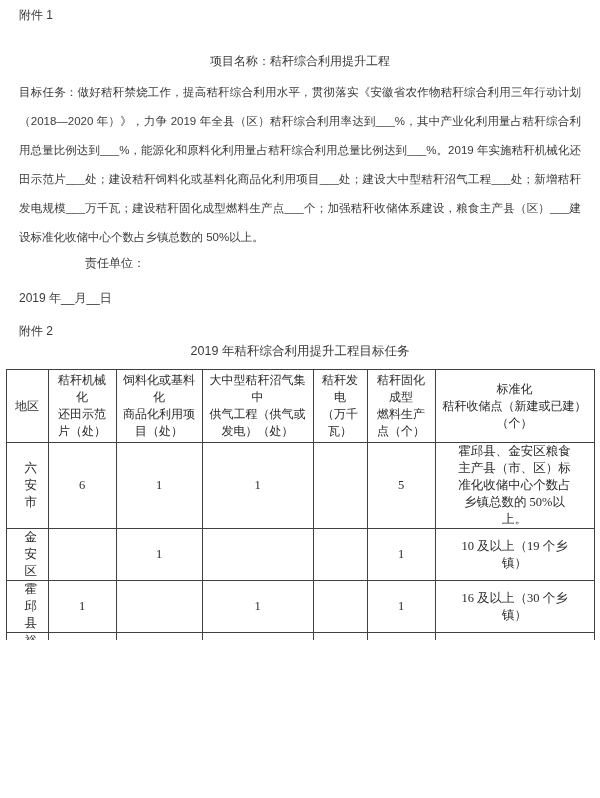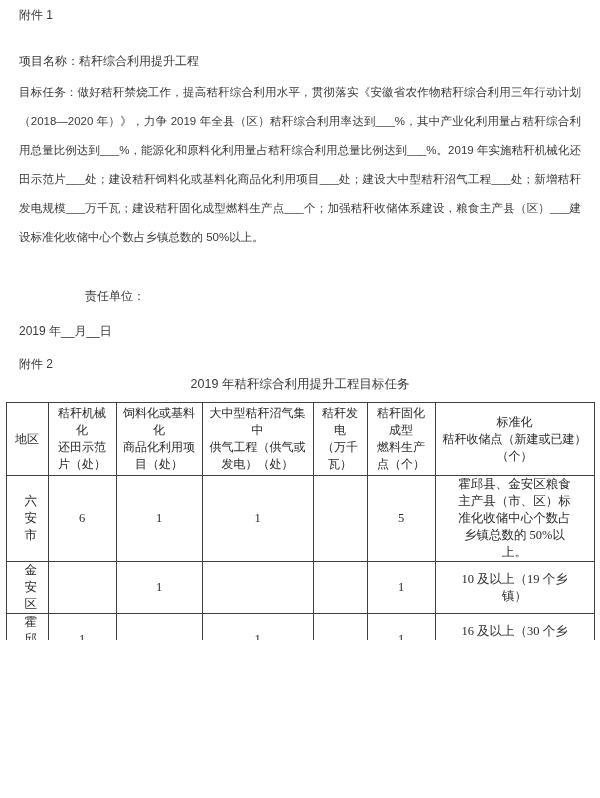--- a/index.html
+++ b/index.html
@@ -11,24 +11,24 @@
     font-family: "Liberation Sans", "DejaVu Sans", sans-serif;
     overflow: hidden;
   }
   .page { width: 600px; height: 640px; overflow: hidden; }
   .margin-box { padding: 0 19px; }
   p { margin: 0; }
 
   .line-small { font-size: 12px; line-height: 15px; }
   .attach1 { margin-top: 8px; }
   .doc-title { margin-top: 21px; text-align: center; font-size: 12.5px; }
-  .proj { margin-top: 31px; }
+  .proj { margin-top: 31px; text-align: center; }
   .para { font-size: 11.5px; line-height: 29px; text-align: justify; color: #3b3b3b; }
   .task { margin-top: 9px; }
-  .resp { margin-top: 37px; padding-left: 66px; }
+  .resp { margin-top: 4px; padding-left: 66px; }
   .date { margin-top: 20px; }
   .attach2 { margin-top: 18px; }
   .table-title { margin-top: 4px; text-align: center; font-size: 12.5px; }
 
   table.targets {
     border-collapse: collapse;
     table-layout: fixed;
     width: 588px;
     margin: 9px auto 0 auto;
     font-family: "Liberation Serif", "DejaVu Serif", serif;

